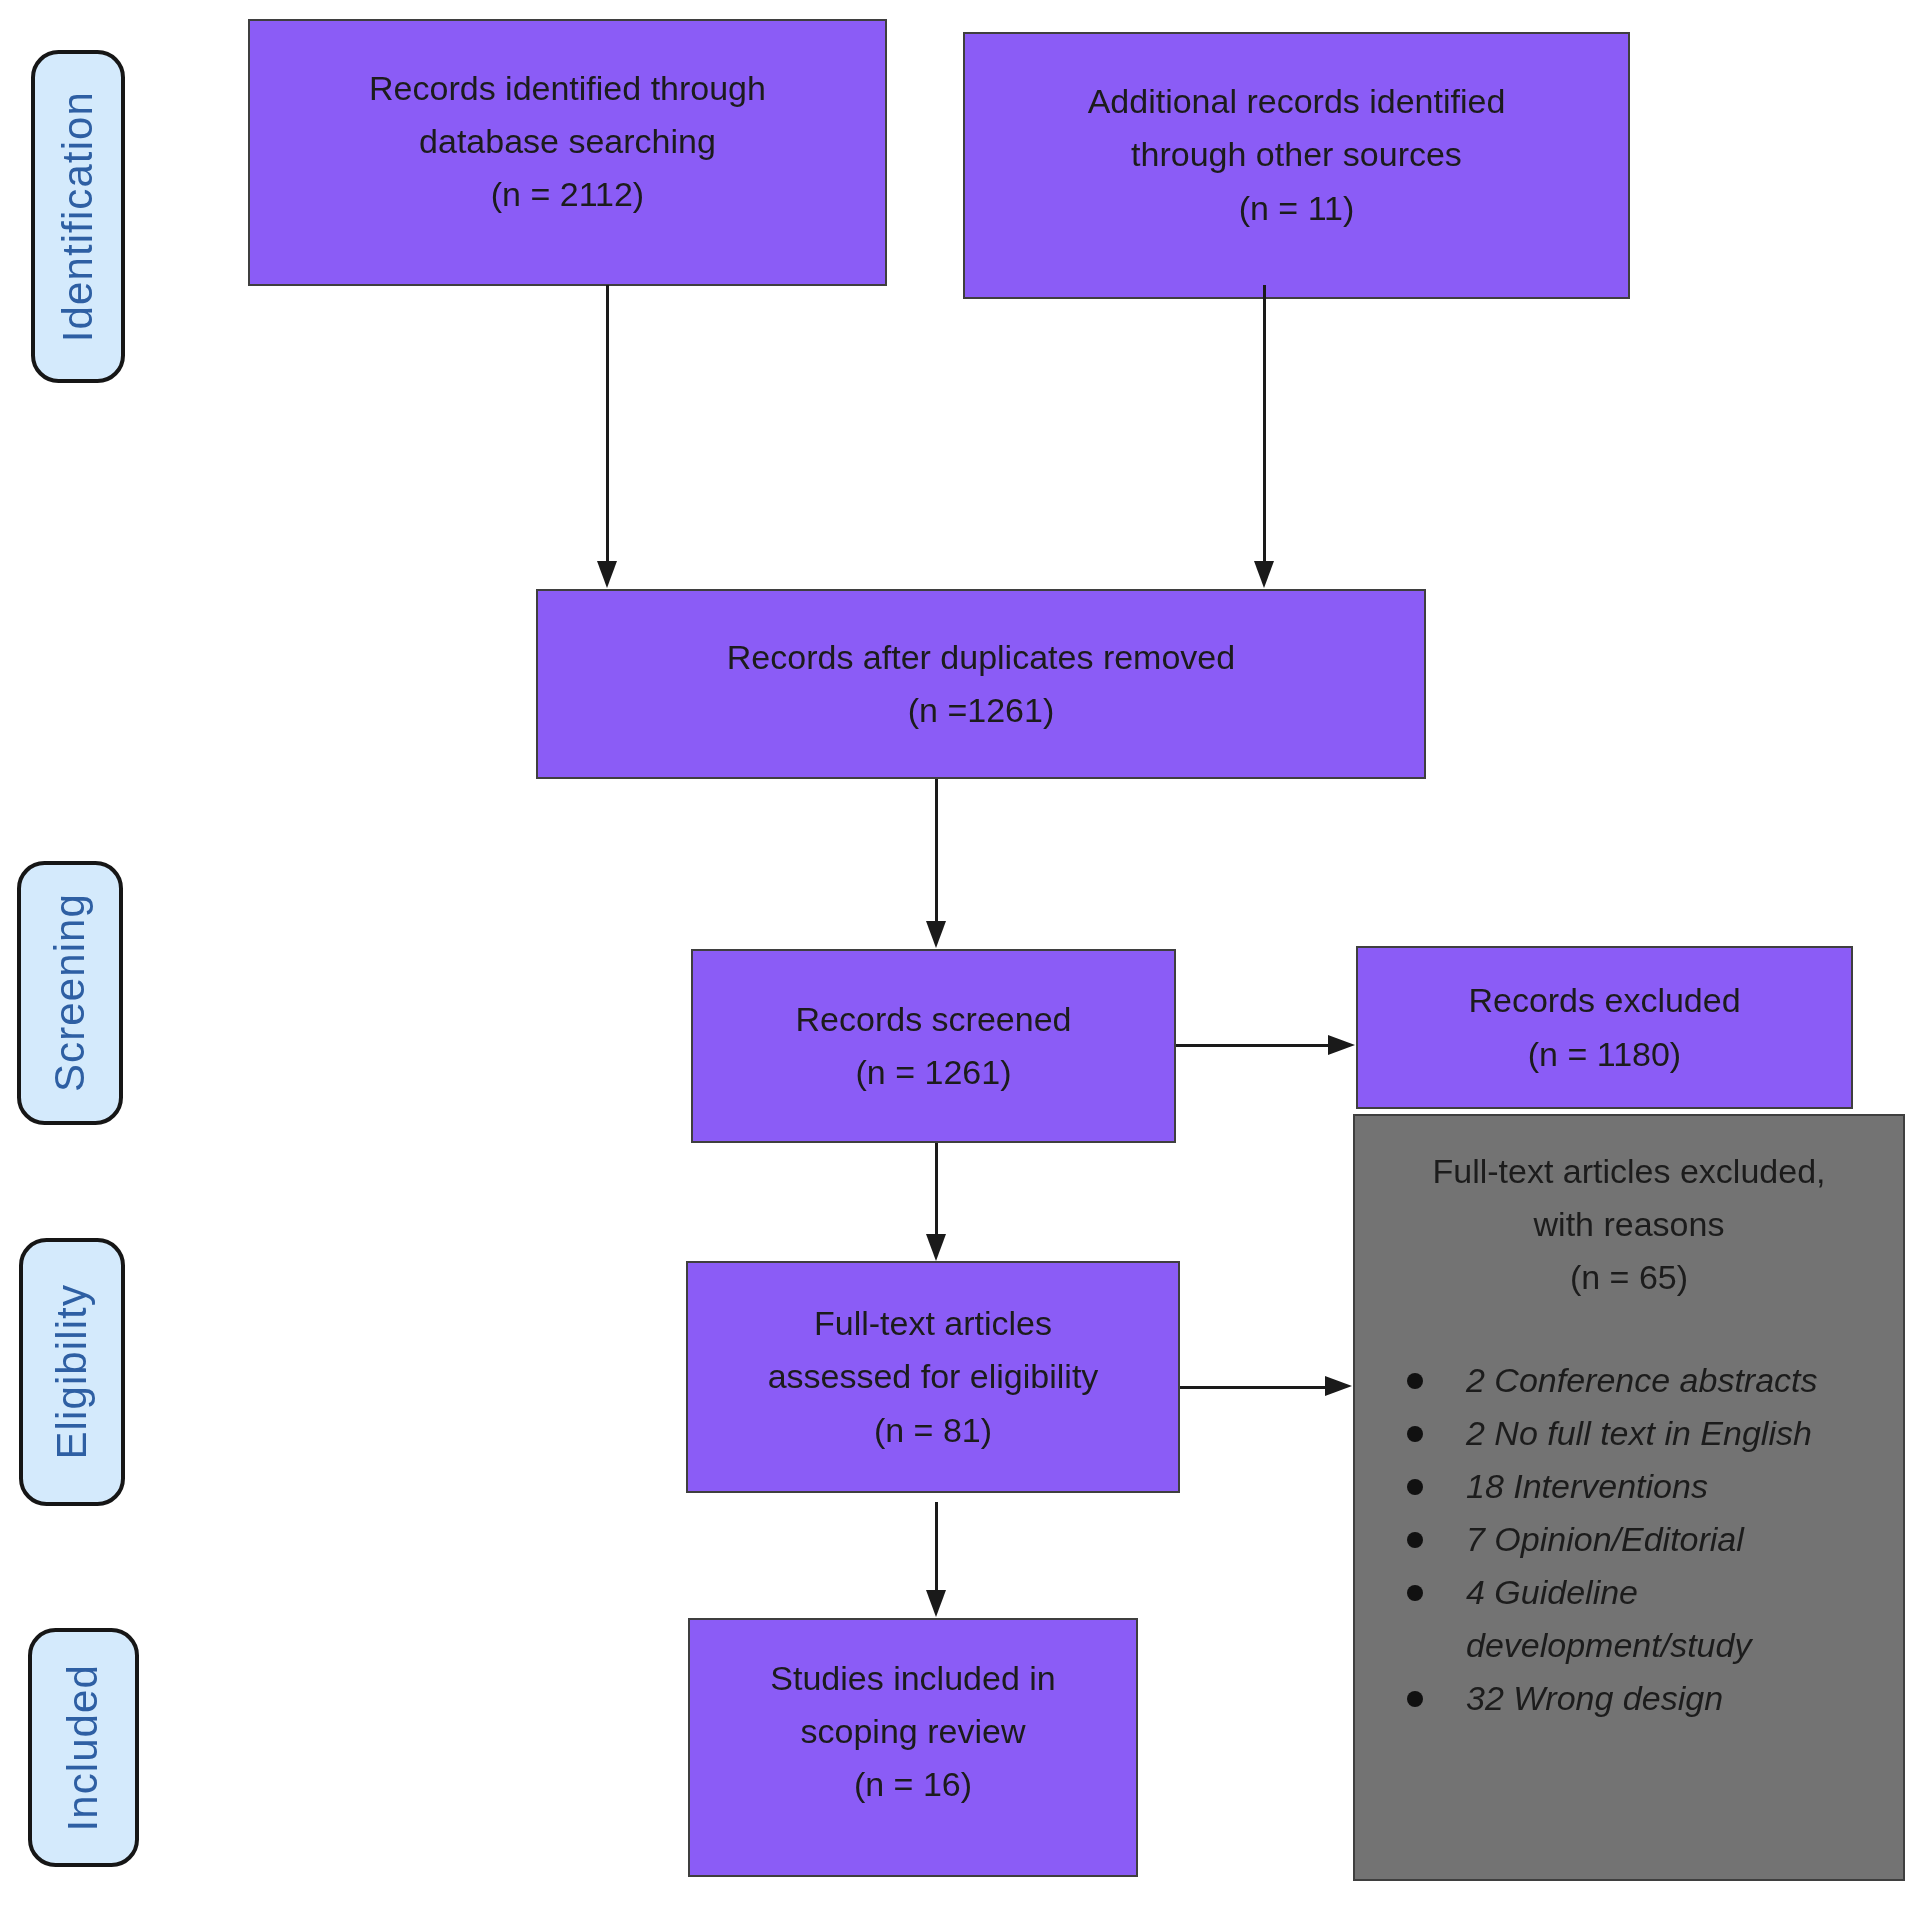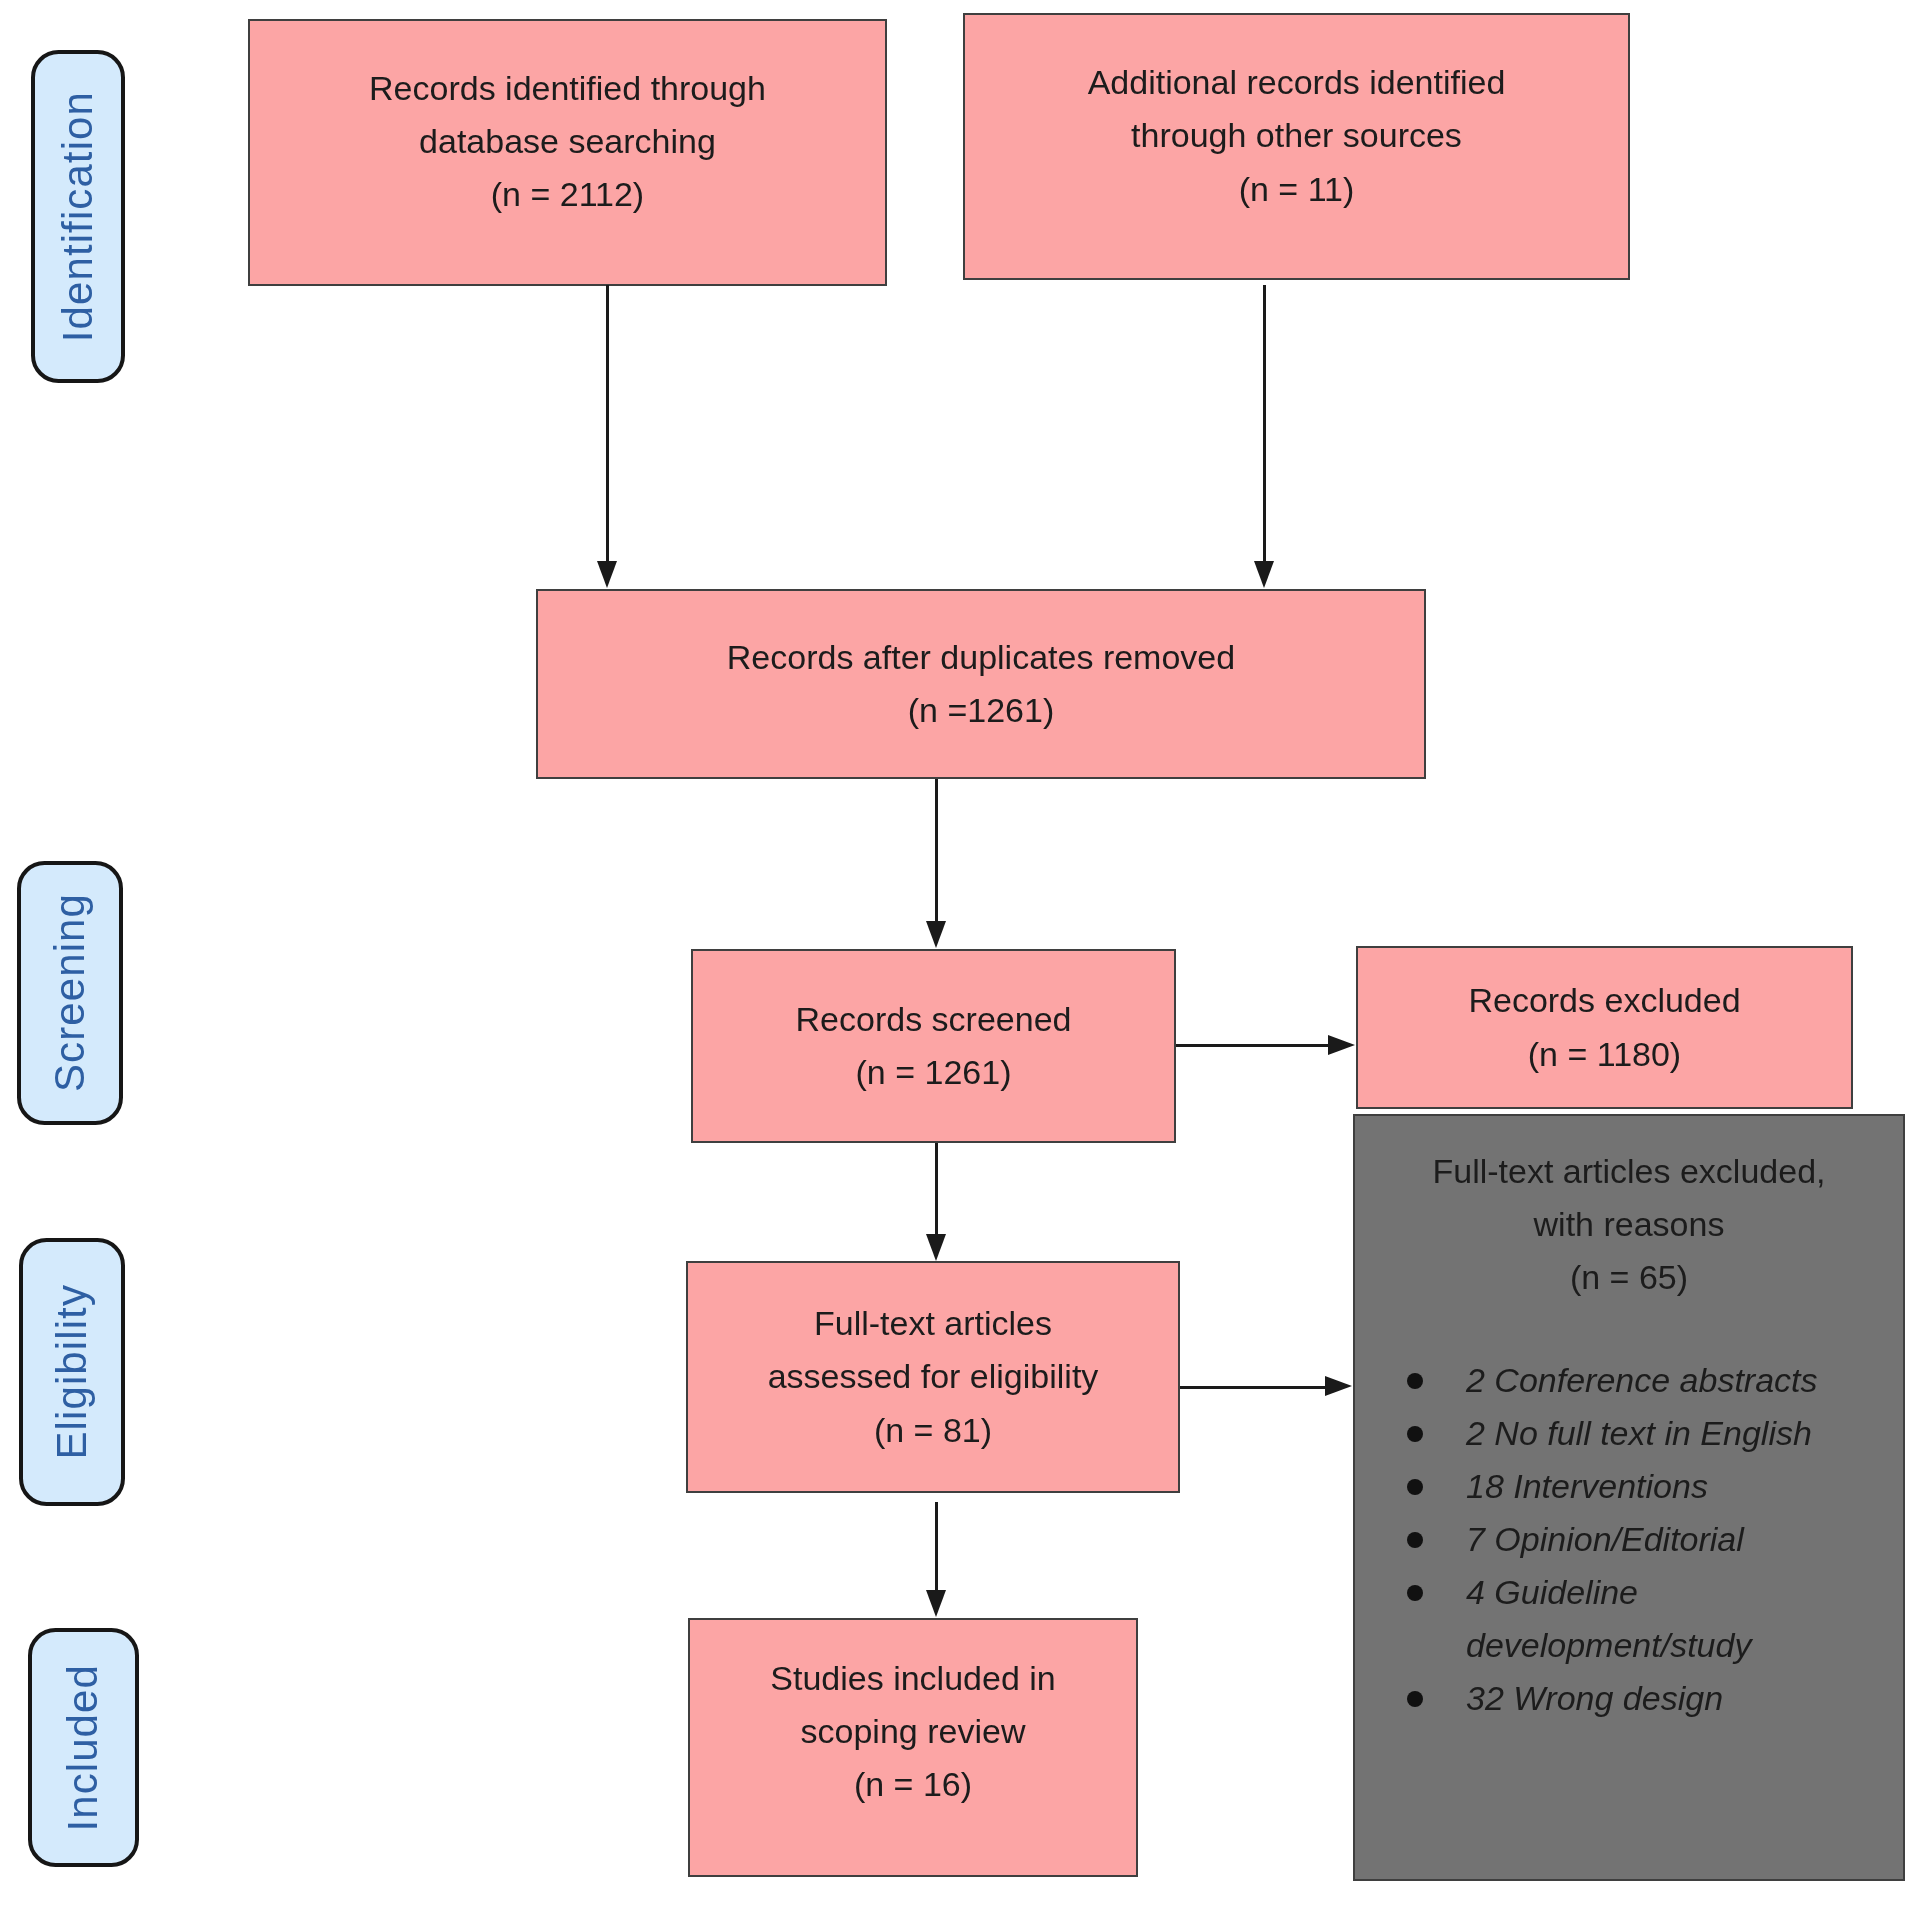--- a/index.html
+++ b/index.html
@@ -14,21 +14,21 @@
   body{font-family:"Liberation Sans", sans-serif;color:var(--ink);}
   #canvas{
     position:relative;
     width:1926px;height:1908px;
     background:#ffffff;
     overflow:hidden;
   }
   
   .fbox{
     position:absolute;
-    background:#fca5a5;
+    background:#8b5cf6;
     border:2.6px solid var(--box-border);
     display:flex;
     align-items:center;
     justify-content:center;
     text-align:center;
   }
   .box-text{
     white-space:pre-line;
     font-size:34px;
     line-height:1.56;
@@ -121,21 +121,21 @@
   </div>
   <div class="stage" style="left:27.5px;top:1628px;width:111px;height:239px;">
     <span class="vtext">Included</span>
   </div>
 
   <div class="fbox" style="left:248px;top:18.5px;width:639px;height:267px;padding-bottom:21px;">
     <div class="box-text">Records identified through
 database searching
 (n = 2112)</div>
   </div>
-  <div class="fbox" style="left:963px;top:13px;width:667px;height:267px;padding-bottom:21px;">
+  <div class="fbox" style="left:963px;top:32px;width:667px;height:267px;padding-bottom:21px;">
     <div class="box-text">Additional records identified
 through other sources
 (n = 11)</div>
   </div>
 
   <div class="fbox" style="left:536px;top:589px;width:890px;height:190px;">
     <div class="box-text">Records after duplicates removed
 (n =1261)</div>
   </div>
 

